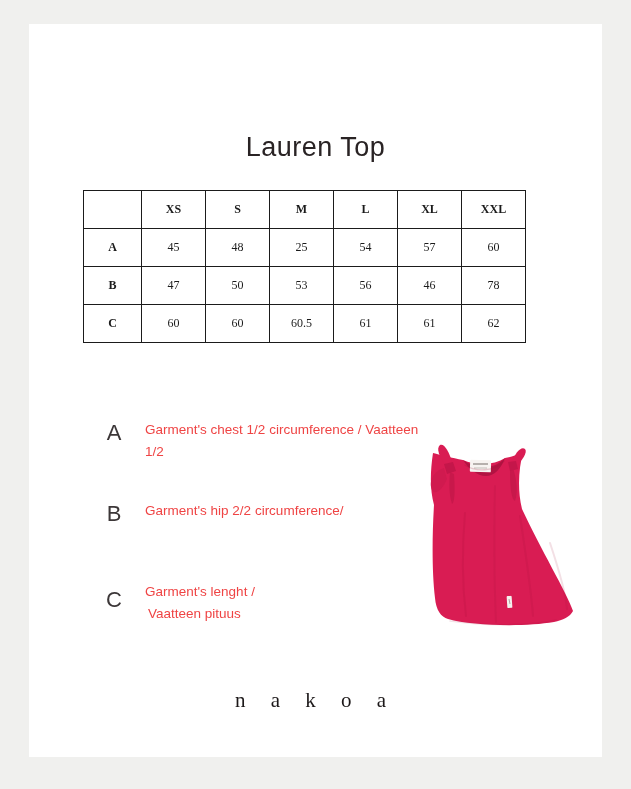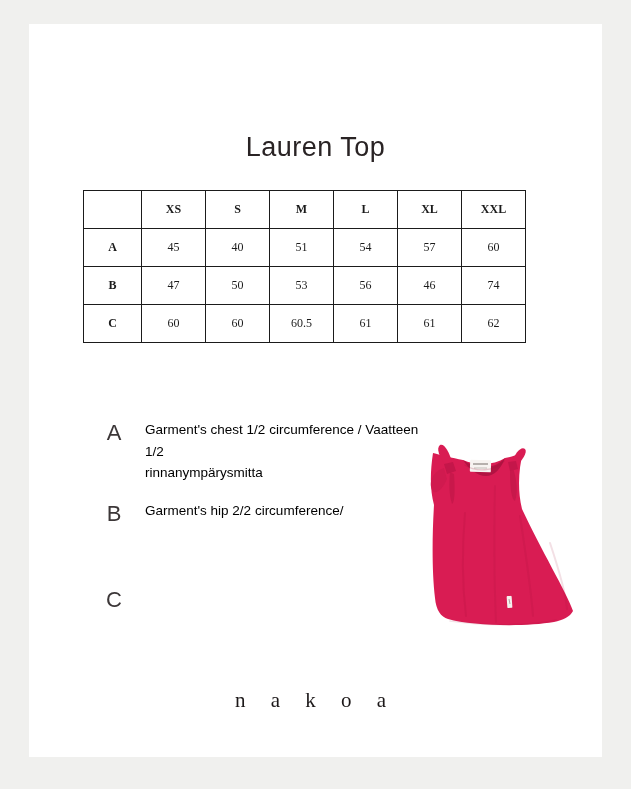--- a/index.html
+++ b/index.html
@@ -64,21 +64,21 @@
     font-weight: 300;
     font-size: 22px;
     color: #3c3738;
   }
   .legend-row.row-c .legend-letter { margin-top: 6px; }
   .legend-text {
     margin-left: 16px;
     width: 295px;
     font-size: 13.5px;
     line-height: 21.5px;
-    color: #000000;
+    color: #ef4444;
   }
   .legend-text .line2.indent { padding-left: 3px; }
   .product-photo {
     position: absolute;
     left: 381px; top: 414px;
     width: 200px; height: 195px;
   }
   .brand {
     position: absolute;
     top: 664px; left: 0; width: 100%;
@@ -115,65 +115,66 @@
           <th>M</th>
           <th>L</th>
           <th>XL</th>
           <th>XXL</th>
         </tr>
       </thead>
       <tbody>
         <tr>
           <th>A</th>
           <td>45</td>
-          <td>40</td>
-          <td>51</td>
+          <td>48</td>
+          <td>25</td>
           <td>54</td>
           <td>57</td>
           <td>60</td>
         </tr>
         <tr>
           <th>B</th>
           <td>47</td>
           <td>50</td>
           <td>53</td>
           <td>56</td>
           <td>46</td>
-          <td>74</td>
+          <td>78</td>
         </tr>
         <tr>
           <th>C</th>
           <td>60</td>
           <td>60</td>
           <td>60.5</td>
           <td>61</td>
           <td>61</td>
           <td>62</td>
         </tr>
       </tbody>
     </table>
 
     <div class="legend-row row-a">
       <div class="legend-letter">A</div>
       <div class="legend-text">
         <div class="line1">Garment's chest 1/2 circumference / Vaatteen 1/2</div>
-        <div class="line2">rinnanympärysmitta</div>
       </div>
     </div>
 
     <div class="legend-row row-b">
       <div class="legend-letter">B</div>
       <div class="legend-text">
         <div class="line1">Garment's hip 2/2 circumference/</div>
       </div>
     </div>
 
     <div class="legend-row row-c">
       <div class="legend-letter">C</div>
       <div class="legend-text">
+        <div class="line1">Garment's lenght /</div>
+        <div class="line2 indent">Vaatteen pituus</div>
       </div>
     </div>
 
     <svg class="product-photo" viewBox="0 0 200 195" xmlns="http://www.w3.org/2000/svg" aria-hidden="true">
 
       <path d="M23,15
                C20,35 20,52 24,67
                C22,100 22,135 25,160
                C26,172 31,179 38,181
                C62,188 115,189 144,184

